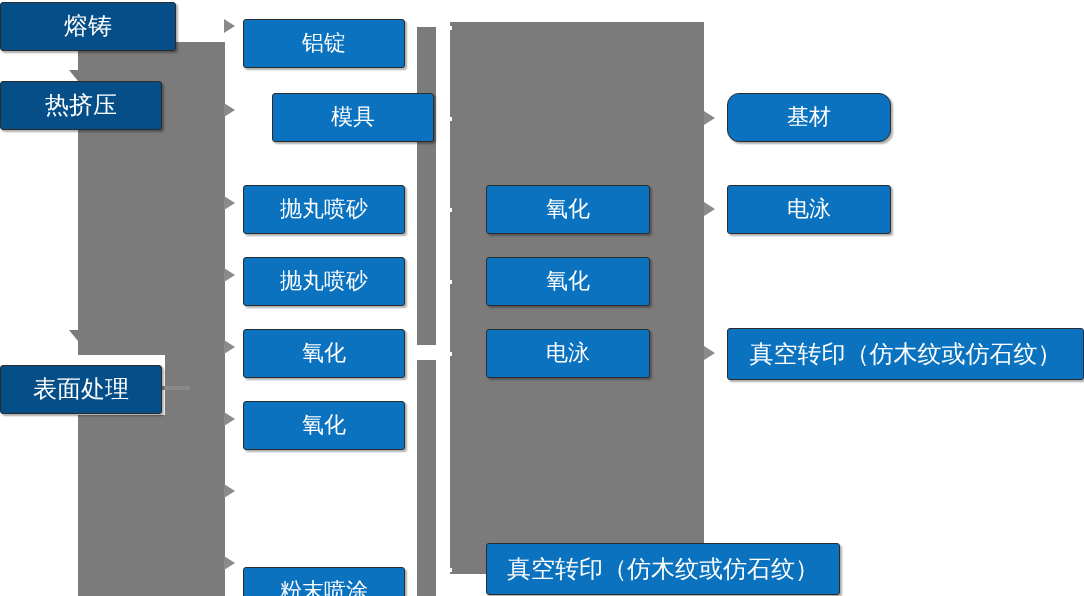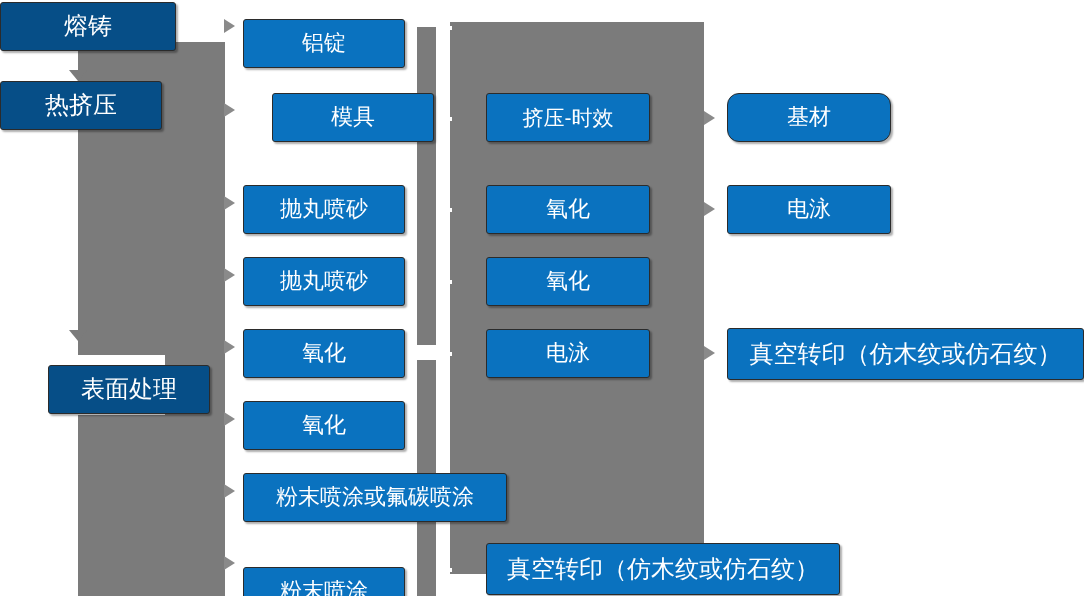--- a/index.html
+++ b/index.html
@@ -110,40 +110,38 @@
   <div class="gray" style="left:436px; top:27px; width:14px; height:318px; background:#ffffff;"></div>
 
   <div class="small-arrow" style="left:704px; top:111px;"></div>
   <div class="small-arrow" style="left:704px; top:202px;"></div>
   <div class="small-arrow" style="left:704px; top:346px;"></div>
 
   <div class="box box-dark box-fs-24" style="left:0px; top:2px; width:176px; height:49px;">熔铸</div>
 
   <div class="box box-dark box-fs-24" style="left:0px; top:81px; width:162px; height:49px;">热挤压</div>
 
-  <div class="box box-dark box-fs-24" style="left:0px; top:365px; width:162px; height:49px;margin-left:48px;">表面处理</div>
+  <div class="box box-dark box-fs-24" style="left:0px; top:365px; width:162px; height:49px;">表面处理</div>
 
   <div class="box box-bright box-fs-22" style="left:243px; top:19px; width:162px; height:49px;">铝锭</div>
 
   <div class="box box-bright box-fs-22" style="left:243px; top:93px; width:162px; height:49px;margin-left:29px;">模具</div>
 
   <div class="box box-bright box-fs-22" style="left:243px; top:185px; width:162px; height:49px;">抛丸喷砂</div>
 
   <div class="box box-bright box-fs-22" style="left:243px; top:257px; width:162px; height:49px;">抛丸喷砂</div>
 
   <div class="box box-bright box-fs-22" style="left:243px; top:329px; width:162px; height:49px;">氧化</div>
 
   <div class="box box-bright box-fs-22" style="left:243px; top:401px; width:162px; height:49px;">氧化</div>
 
-  <div class="box box-bright box-fs-22" style="left:243px; top:473px; width:264px; height:49px;">粉末喷涂或氟碳喷涂</div>
 
   <div class="box box-bright box-fs-22" style="left:243px; top:567px; width:162px; height:49px;">粉末喷涂</div>
 
 
-  <div class="box box-bright box-fs-21" style="left:486px; top:93px; width:164px; height:49px;">挤压-时效</div>
 
   <div class="box box-bright box-fs-22" style="left:486px; top:185px; width:164px; height:49px;">氧化</div>
 
   <div class="box box-bright box-fs-22" style="left:486px; top:257px; width:164px; height:49px;">氧化</div>
 
   <div class="box box-bright box-fs-22" style="left:486px; top:329px; width:164px; height:49px;">电泳</div>
 
   <div class="box box-bright box-fs-24" style="left:486px; top:543px; width:354px; height:52px;">真空转印（仿木纹或仿石纹）</div>
 
   <div class="box box-bright box-fs-22" style="left:727px; top:93px; width:164px; height:49px;border-radius:12px;">基材</div>

